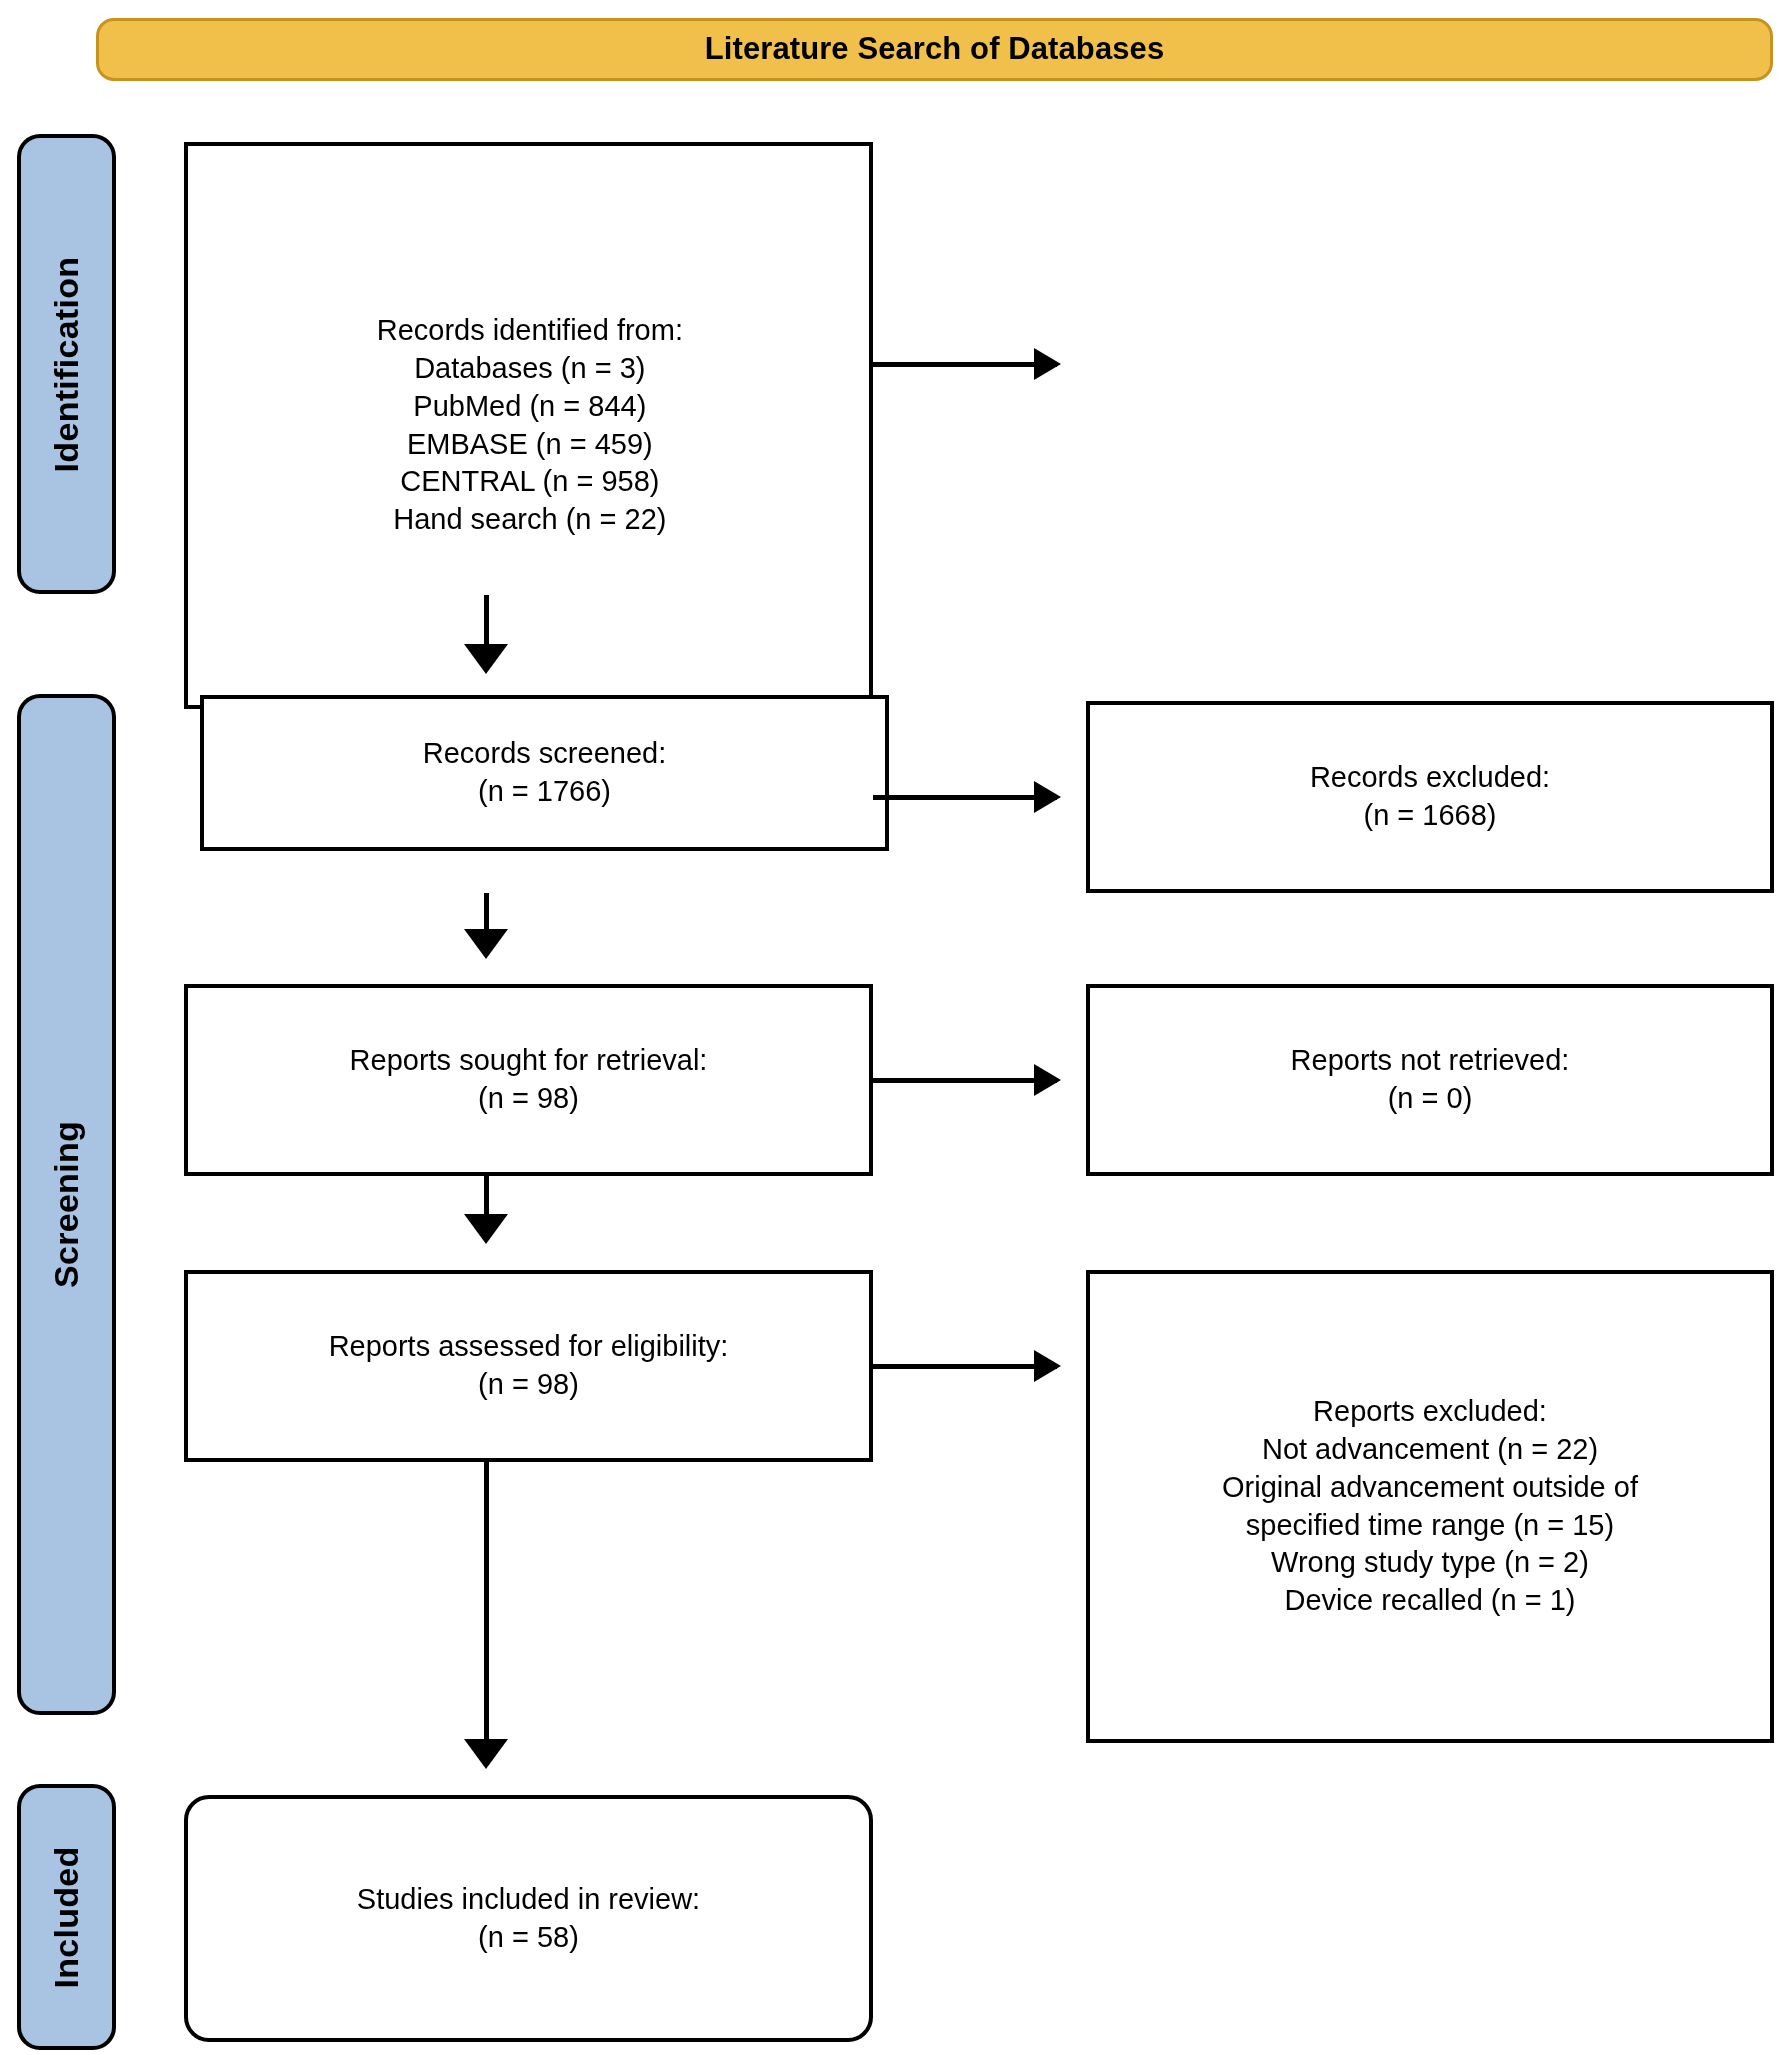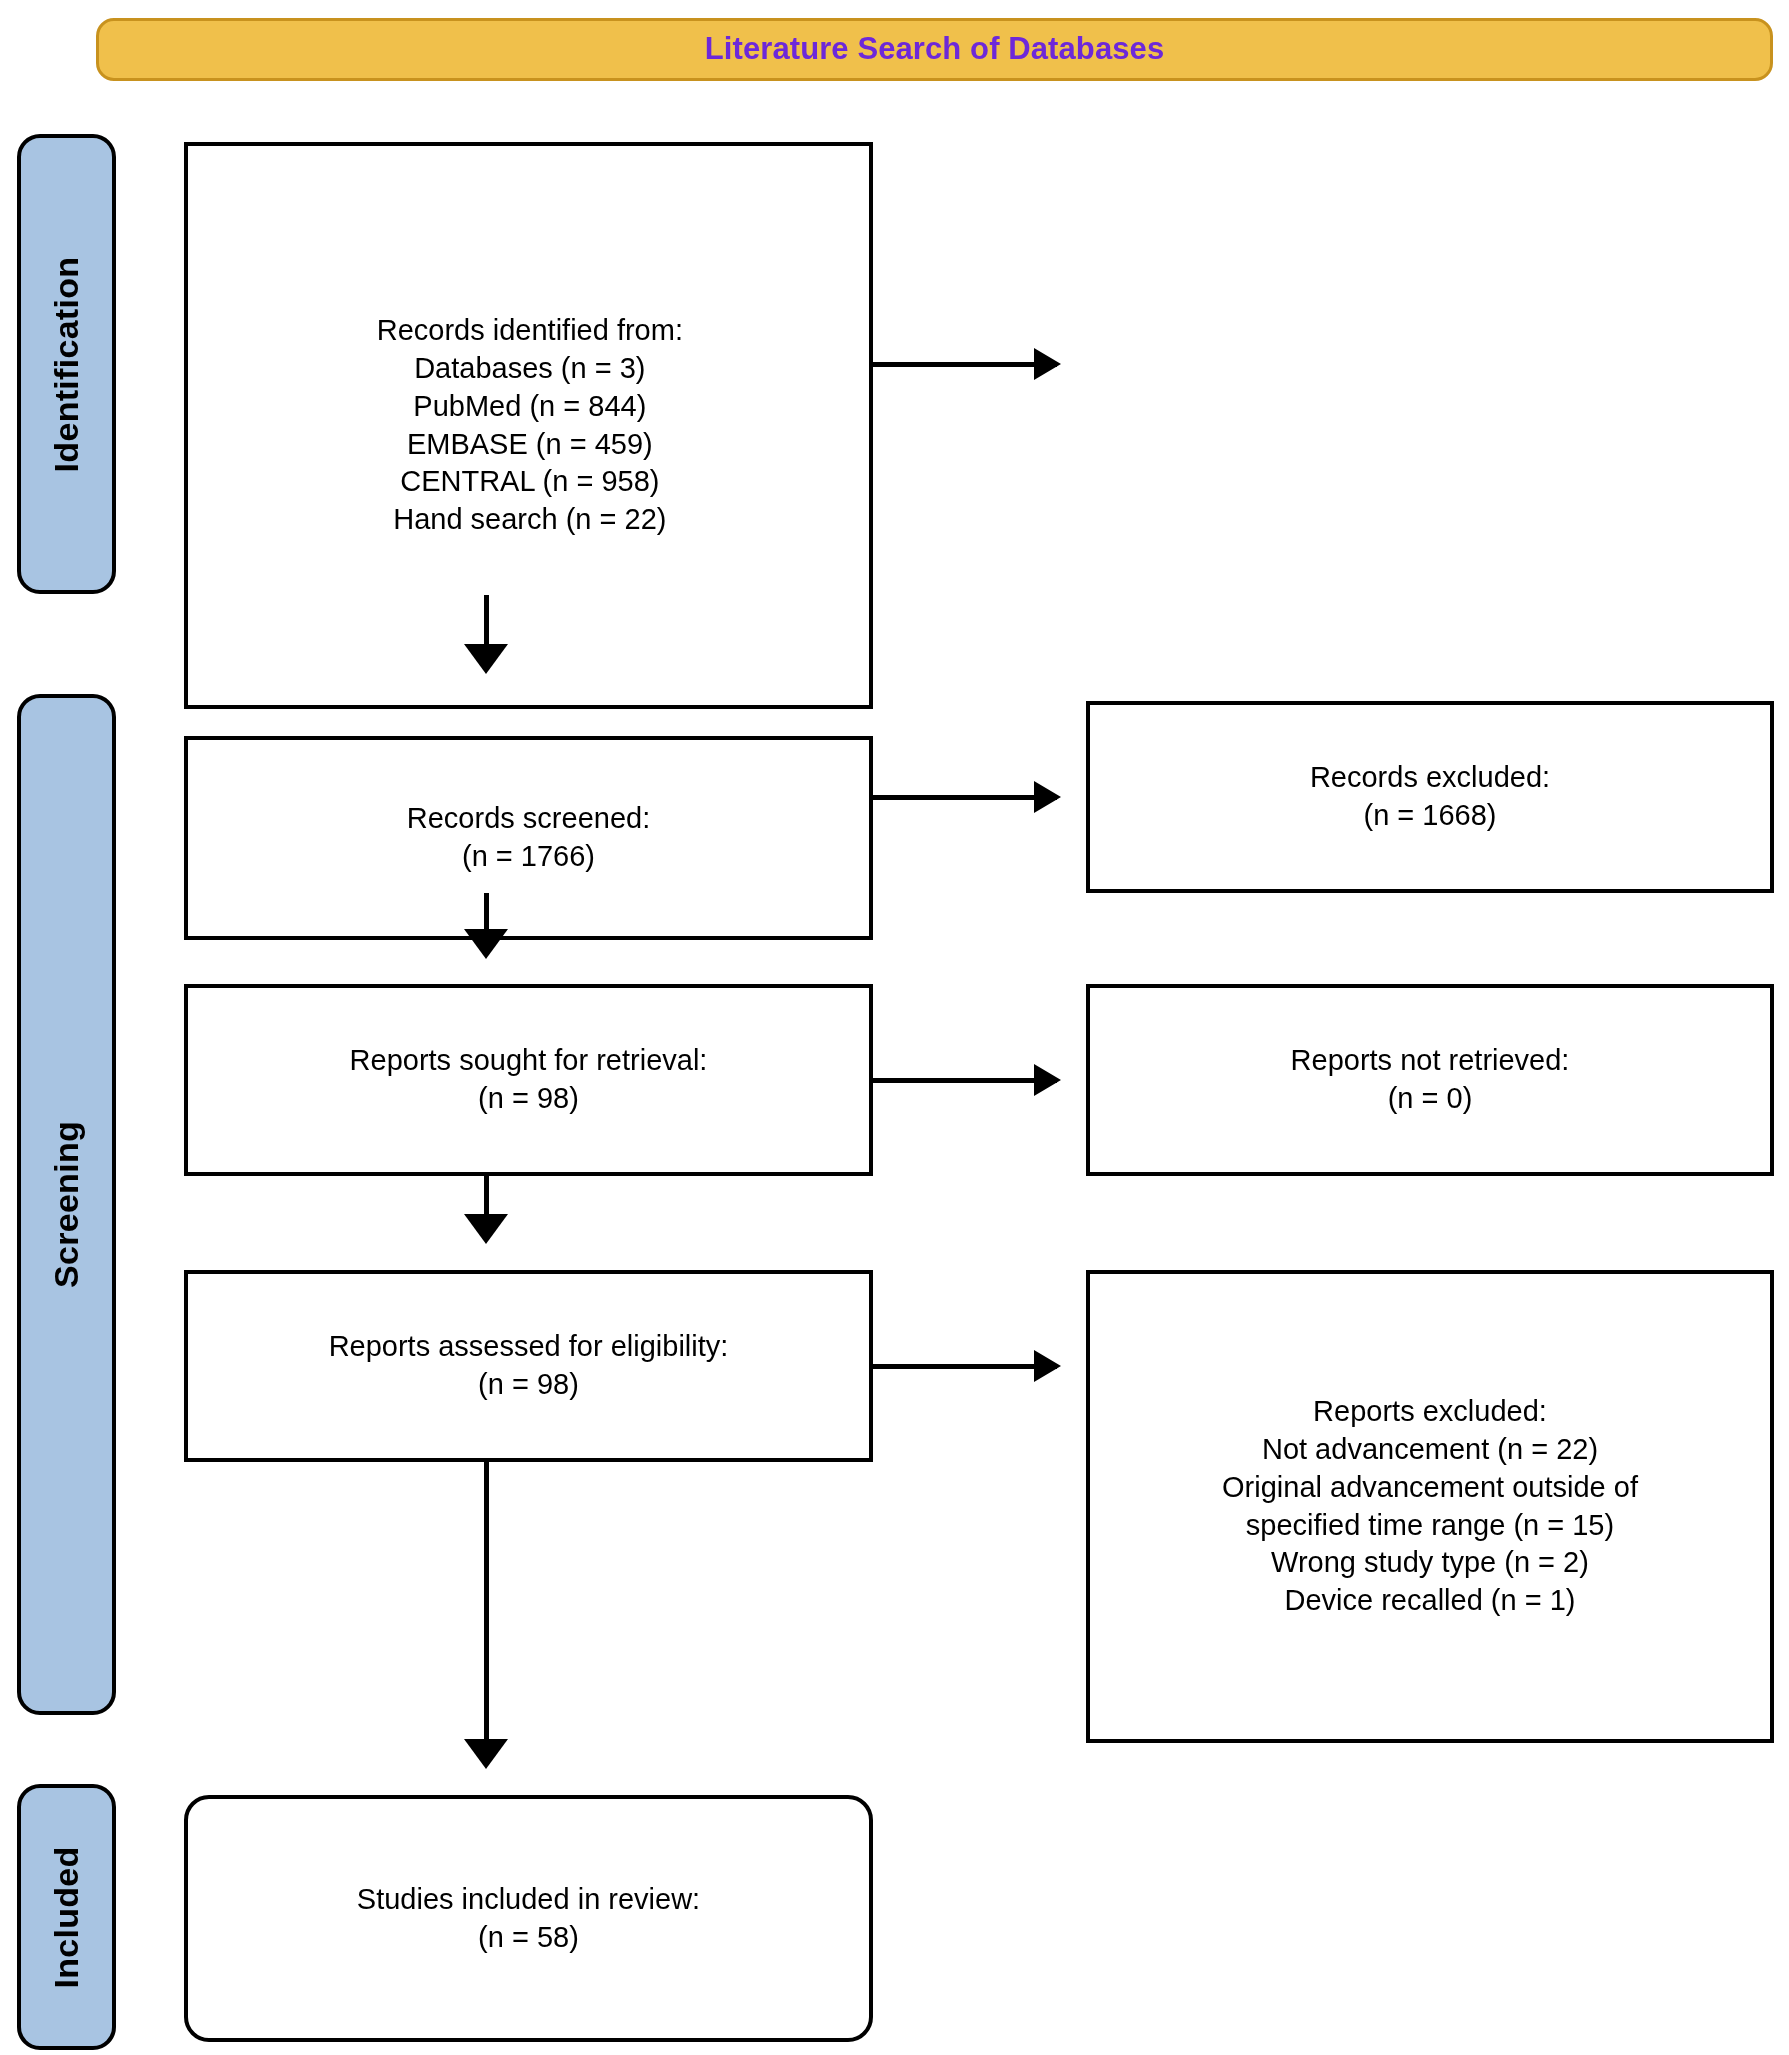--- a/index.html
+++ b/index.html
@@ -28,21 +28,21 @@
     border-radius:18px;
     box-sizing:border-box;
     display:flex;
     align-items:center;
     justify-content:center;
   }
   .header-banner .title{
     font-size:31px;
     font-weight:bold;
     letter-spacing:0.1px;
-    color:#6d28d9;
+    color:#000000;
     text-align:center;
     line-height:1.1;
   }
 
   
   .stage{
     position:absolute;
     left:17px;
     width:99px;
     background:#A8C4E2;
@@ -84,21 +84,21 @@
     white-space:pre-line;
   }
 
   
   .col-left { left:184px;  width:689px; }
   
   .col-right{ left:1086px; width:688px; }
 
   #box-identified      { top:142px;  height:567px;padding-left:15px; }
   #box-removed         { top:142px;  height:453px; }
-  #box-screened        { top:736px; height:204px; }
+  #box-screened        { top:695px; height:156px;margin-left:16px; }
   #box-excluded-1      { top:701px; height:192px; }
   #box-sought          { top:984px; height:192px; }
   #box-not-retrieved   { top:984px; height:192px;justify-content:center; }
   #box-assessed        { top:1270px; height:192px; }
   #box-excluded-2      { top:1270px; height:473px; }
   #box-included        { top:1795px; height:247px;border-radius:25px; }
 
   
   .arrow-h{
     position:absolute;

